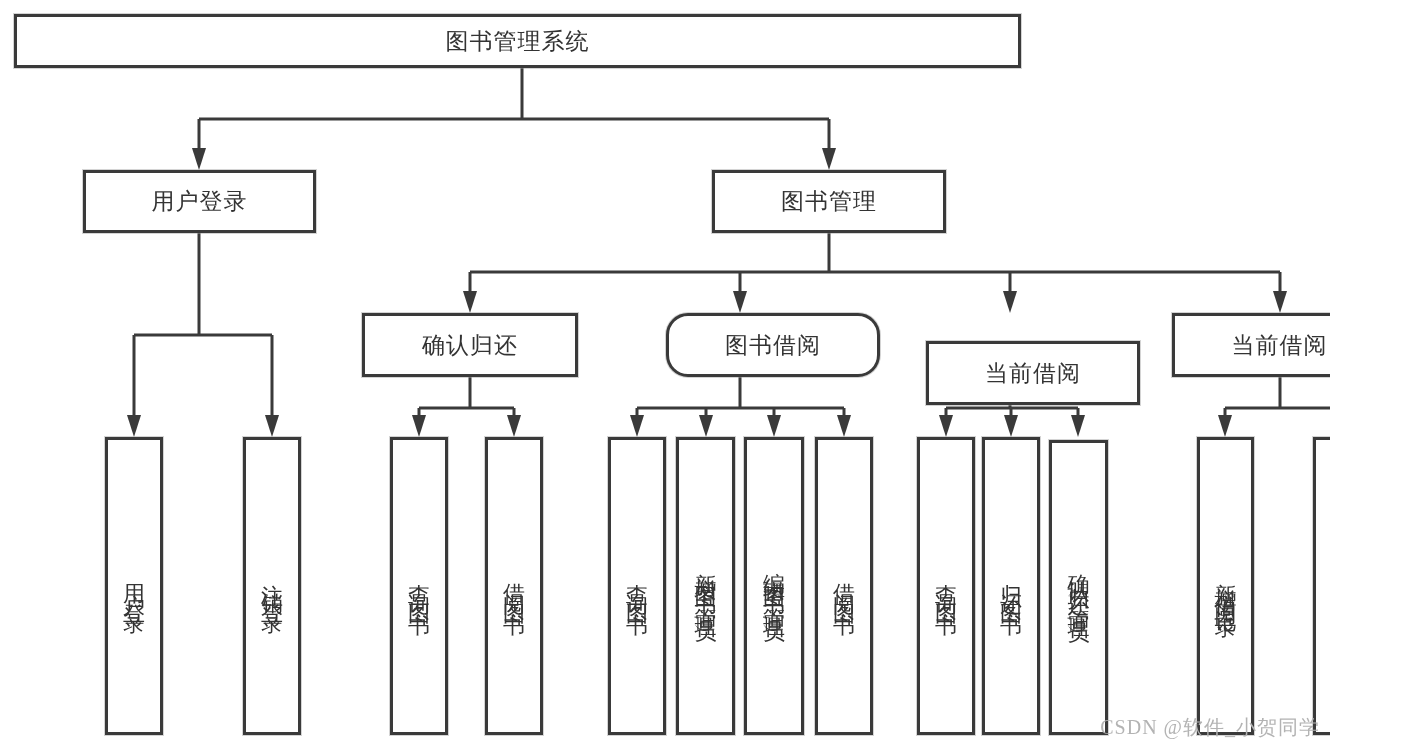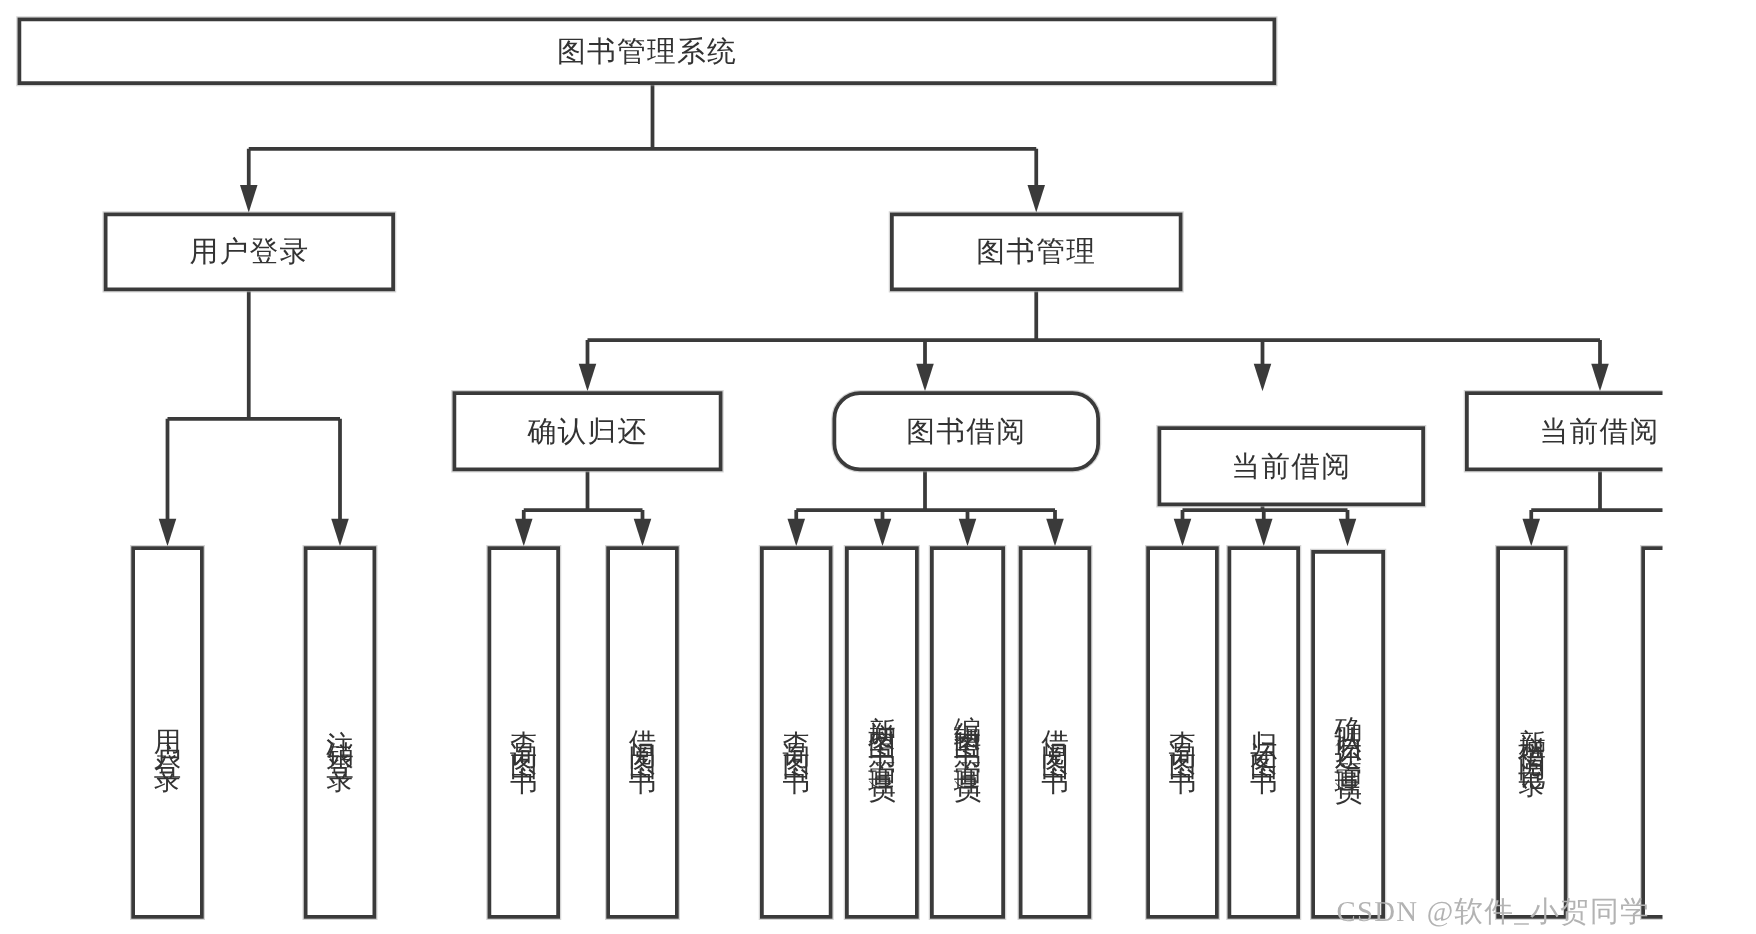--- a/index.html
+++ b/index.html
@@ -40,21 +40,21 @@
     text-orientation:mixed;
     font-size:22px;
     letter-spacing:10px;
     color:var(--text);
     white-space:nowrap;
   }
   .v-label.long{letter-spacing:7px;}
   .watermark{
     position:absolute;
     top:714px;right:10px;
-    font-size:23px;
+    font-size:20px;
     color:var(--watermark-text);
     letter-spacing:1px;
     white-space:nowrap;
   }
 </style>
 </head>
 <body>
 
 <div class="canvas">
 

